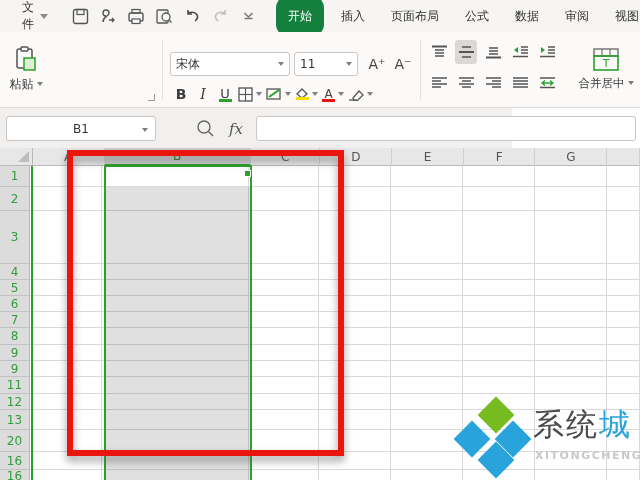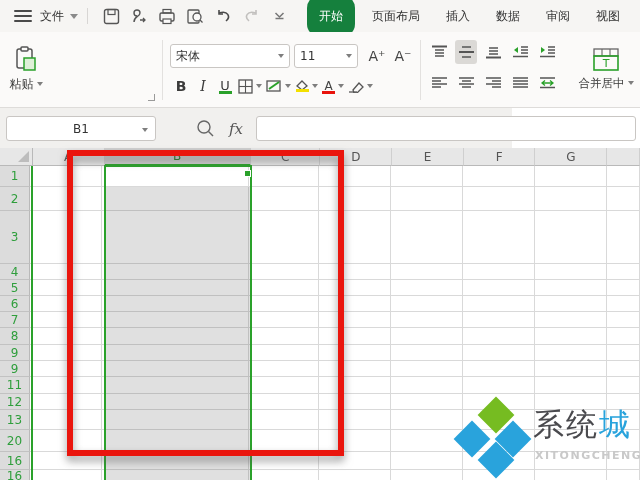--- a/index.html
+++ b/index.html
@@ -131,22 +131,23 @@
         </span>
         <span class="qicon">
           <svg width="11" height="8" viewBox="0 0 11 8">
             <path d="M1.5,1 l4,4 4,-4" fill="none" stroke="#777" stroke-width="1.5"></path>
             <line x1="1.5" y1="6.5" x2="9.5" y2="6.5" stroke="#777" stroke-width="1.5"></line>
           </svg>
         </span>
       </span>
     <nav id="tabs">
         <div class="tab active">开始</div>
+        <div class="tab">插入</div>
         <div class="tab">页面布局</div>
-        <div class="tab">插入</div>
+        <div class="tab">公式</div>
         <div class="tab">数据</div>
         <div class="tab">审阅</div>
         <div class="tab">视图</div>
       </nav>
   </header>
 
   <div id="ribbon">
 
     <div class="rgroup" style="left:4px; width:44px;">
       <div class="bigbtn">
@@ -158,21 +159,21 @@
         <span class="lbl">
             <span>粘贴</span>
             <span class="dd"></span>
           </span>
       </div>
     </div>
     <span class="corner-mark"></span>
     <span class="rsep" style="left:162px"></span>
 
     <div class="rgroup" style="left:170px; width:246px;">
-      <div style="display:flex; align-items:center; margin-top:12px;">
+      <div style="display:flex; align-items:center; margin-top:20px;">
         <div class="combo" style="width:120px;">
           <span>宋体</span>
           <span class="dd"></span>
         </div>
         <div class="combo" style="width:64px; margin-left:4px;">
           <span>11</span>
           <span class="dd"></span>
         </div>
         <div class="iconbtn" style="margin-left:8px; font-size:14px; color:#444;">
             <span>A⁺</span>

